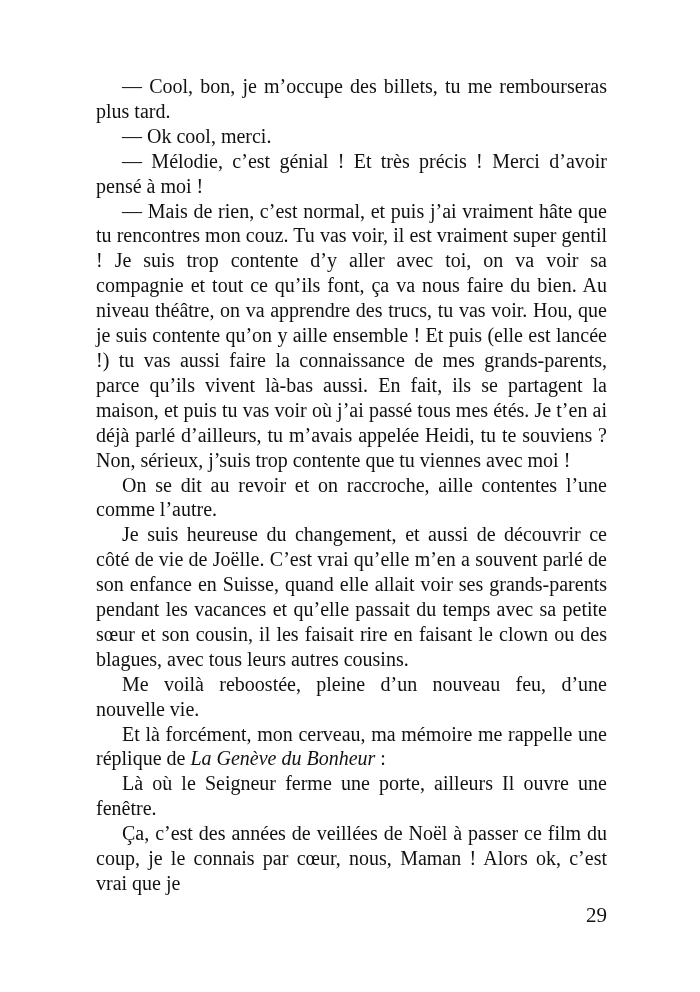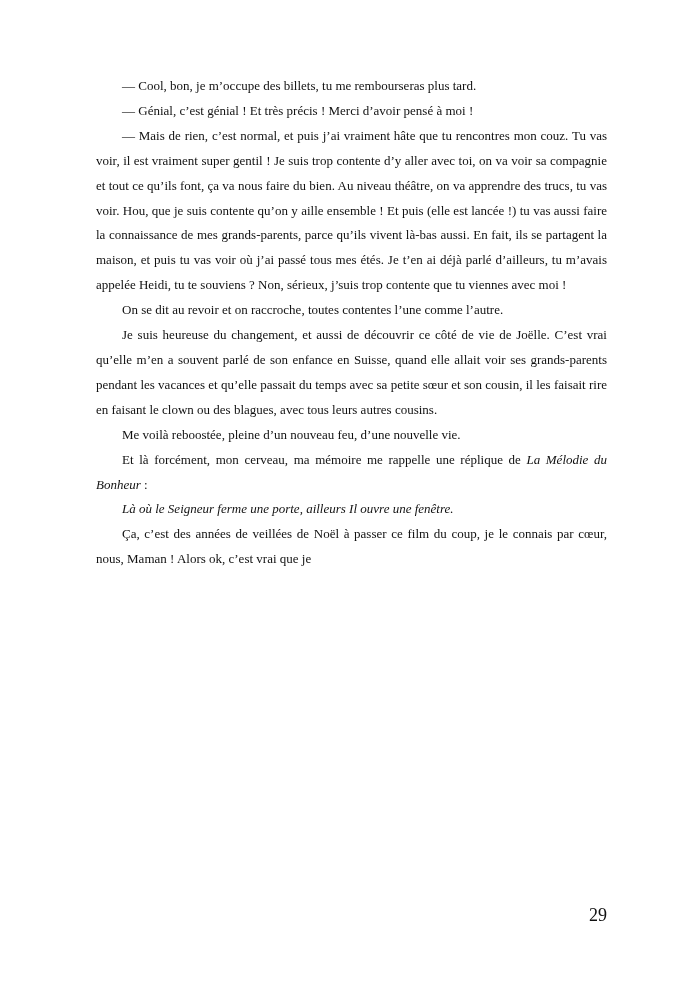--- a/index.html
+++ b/index.html
@@ -16,47 +16,47 @@
     color: #111111;
   }
   .page {
     position: absolute;
     left: 96px;
     top: 74px;
     width: 511px;
   }
   .para {
     margin: 0;
-    font-size: 13px;
+    font-size: 20px;
     line-height: 24.9px;
     text-align: justify;
     text-indent: 26px;
     hyphens: none;
   }
   .para.italic {
-    font-style: italic;
   }
   .page-number {
     position: absolute;
     left: 580px;
     top: 903px;
-    font-size: 18px;
+    font-size: 21px;
     line-height: 24px;
     width: 27px;
     text-align: right;
   }
 </style>
 </head>
 <body>
 
 <div class="page">
   <p class="para">— Cool, bon, je m’occupe des billets, tu me rembourseras plus tard.</p>
-  <p class="para">— Génial, c’est génial ! Et très précis ! Merci d’avoir pensé à moi !</p>
+  <p class="para">— Ok cool, merci.</p>
+  <p class="para">— Mélodie, c’est génial ! Et très précis ! Merci d’avoir pensé à moi !</p>
   <p class="para">— Mais de rien, c’est normal, et puis j’ai vraiment hâte que tu rencontres mon couz. Tu vas voir, il est vraiment super gentil ! Je suis trop contente d’y aller avec toi, on va voir sa compagnie et tout ce qu’ils font, ça va nous faire du bien. Au niveau théâtre, on va apprendre des trucs, tu vas voir. Hou, que je suis contente qu’on y aille ensemble ! Et puis (elle est lancée !) tu vas aussi faire la connaissance de mes grands-parents, parce qu’ils vivent là-bas aussi. En fait, ils se partagent la maison, et puis tu vas voir où j’ai passé tous mes étés. Je t’en ai déjà parlé d’ailleurs, tu m’avais appelée Heidi, tu te souviens ? Non, sérieux, j’suis trop contente que tu viennes avec moi !</p>
-  <p class="para">On se dit au revoir et on raccroche, toutes contentes l’une comme l’autre.</p>
+  <p class="para">On se dit au revoir et on raccroche, aille contentes l’une comme l’autre.</p>
   <p class="para">Je suis heureuse du changement, et aussi de découvrir ce côté de vie de Joëlle. C’est vrai qu’elle m’en a souvent parlé de son enfance en Suisse, quand elle allait voir ses grands-parents pendant les vacances et qu’elle passait du temps avec sa petite sœur et son cousin, il les faisait rire en faisant le clown ou des blagues, avec tous leurs autres cousins.</p>
   <p class="para">Me voilà reboostée, pleine d’un nouveau feu, d’une nouvelle vie.</p>
-  <p class="para"><span>Et là forcément, mon cerveau, ma mémoire me rappelle une réplique de </span><i>La Mélodie du Bonheur</i><span> :</span></p>
+  <p class="para"><span>Et là forcément, mon cerveau, ma mémoire me rappelle une réplique de </span><i>La Genève du Bonheur</i><span> :</span></p>
   <p class="para italic">Là où le Seigneur ferme une porte, ailleurs Il ouvre une fenêtre.</p>
   <p class="para">Ça, c’est des années de veillées de Noël à passer ce film du coup, je le connais par cœur, nous, Maman ! Alors ok, c’est vrai que je</p>
 </div>
 
 <div class="page-number">29</div>
 
 </body></html>

